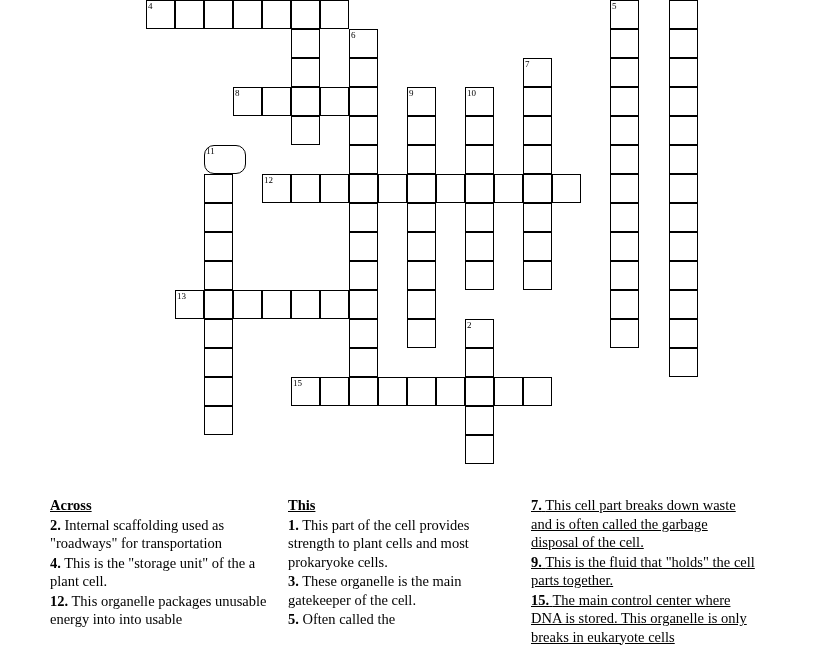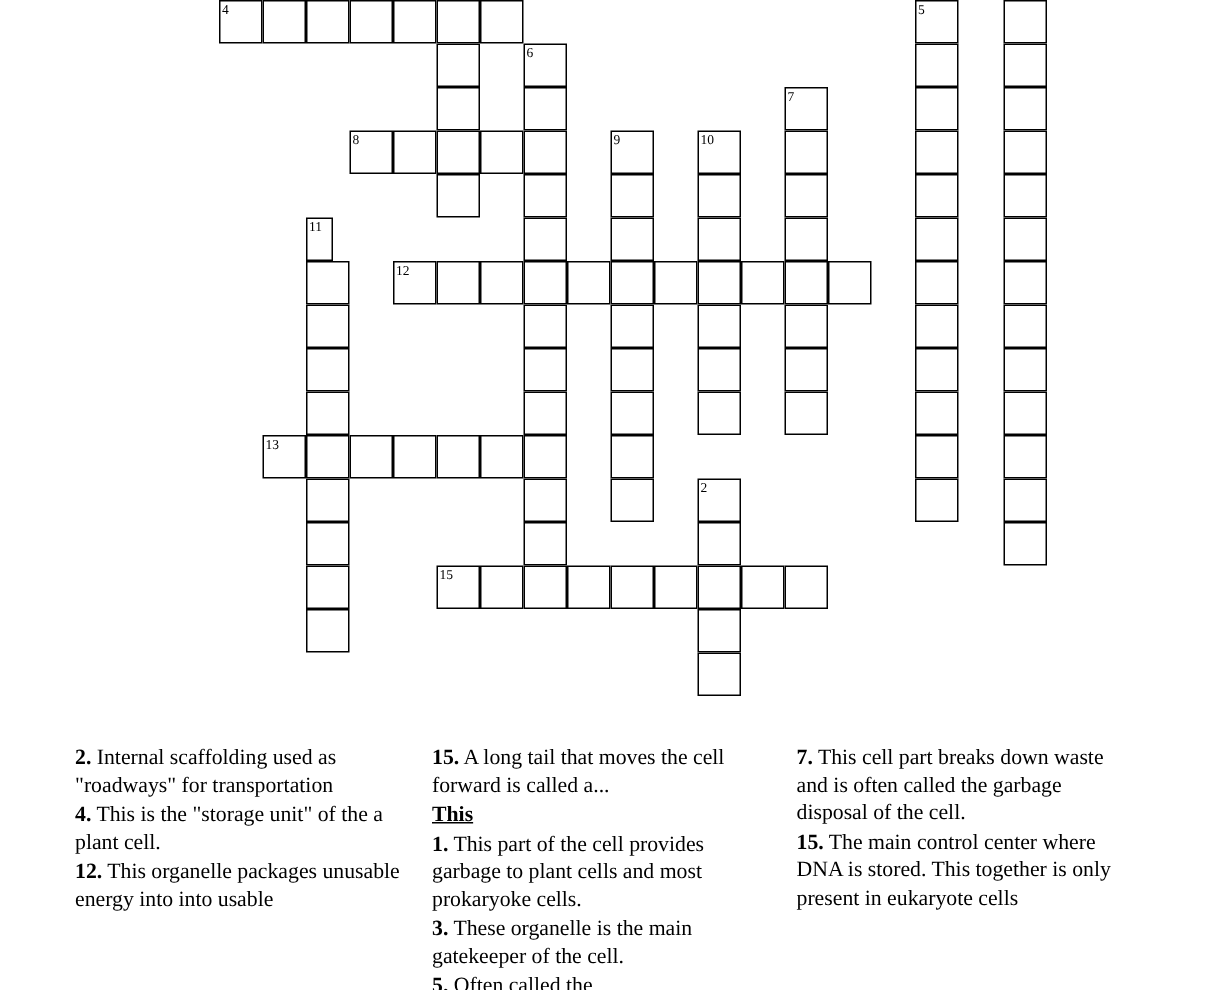--- a/index.html
+++ b/index.html
@@ -49,21 +49,21 @@
   .clue-col {
     position: absolute;
     top: 0;
     font-family: "Liberation Serif", serif;
     font-size: 14.5px;
     line-height: 18.5px;
     color: #000000;
   }
   #col1 { left: 50px; width: 226px; }
   #col2 { left: 288px; width: 220px; }
-  #col3 { left: 531px; width: 226px; }
+  #col3 { left: 531px; width: 226px; text-decoration: underline; }
   .section-head {
     font-weight: bold;
     text-decoration: underline;
     margin: 0 0 1px 0;
     font-size: 14.5px;
   }
   .clue {
     margin: 0 0 1px 0;
     text-indent: 0;
   }
@@ -117,21 +117,21 @@
     <div class="cell" style="left: 523px; top: 87px; width: 29px; height: 29px;"></div>
     <div class="cell" style="left: 610px; top: 87px; width: 29px; height: 29px;"></div>
     <div class="cell" style="left: 669px; top: 87px; width: 29px; height: 29px;"></div>
     <div class="cell" style="left: 291px; top: 116px; width: 29px; height: 29px;"></div>
     <div class="cell" style="left: 349px; top: 116px; width: 29px; height: 29px;"></div>
     <div class="cell" style="left: 407px; top: 116px; width: 29px; height: 29px;"></div>
     <div class="cell" style="left: 465px; top: 116px; width: 29px; height: 29px;"></div>
     <div class="cell" style="left: 523px; top: 116px; width: 29px; height: 29px;"></div>
     <div class="cell" style="left: 610px; top: 116px; width: 29px; height: 29px;"></div>
     <div class="cell" style="left: 669px; top: 116px; width: 29px; height: 29px;"></div>
-    <div class="cell" style="left: 204px; top: 145px; width: 18px; height: 29px;">
+    <div class="cell" style="left: 204px; top: 145px; width: 42px; height: 29px; border-radius: 10px;">
       <span class="num">11</span>
     </div>
     <div class="cell" style="left: 349px; top: 145px; width: 29px; height: 29px;"></div>
     <div class="cell" style="left: 407px; top: 145px; width: 29px; height: 29px;"></div>
     <div class="cell" style="left: 465px; top: 145px; width: 29px; height: 29px;"></div>
     <div class="cell" style="left: 523px; top: 145px; width: 29px; height: 29px;"></div>
     <div class="cell" style="left: 610px; top: 145px; width: 29px; height: 29px;"></div>
     <div class="cell" style="left: 669px; top: 145px; width: 29px; height: 29px;"></div>
     <div class="cell" style="left: 204px; top: 174px; width: 29px; height: 29px;"></div>
     <div class="cell" style="left: 262px; top: 174px; width: 29px; height: 29px;">
@@ -206,57 +206,58 @@
     <div class="cell" style="left: 465px; top: 377px; width: 29px; height: 29px;"></div>
     <div class="cell" style="left: 494px; top: 377px; width: 29px; height: 29px;"></div>
     <div class="cell" style="left: 523px; top: 377px; width: 29px; height: 29px;"></div>
     <div class="cell" style="left: 204px; top: 406px; width: 29px; height: 29px;"></div>
     <div class="cell" style="left: 465px; top: 406px; width: 29px; height: 29px;"></div>
     <div class="cell" style="left: 465px; top: 435px; width: 29px; height: 29px;"></div>
   </div>
 
 <div id="clues">
   <div class="clue-col" id="col1">
+    <div class="section-head">Across</div>
     <div class="clue">
       <b>2.</b>
       <span>Internal scaffolding used as "roadways" for transportation</span>
     </div>
     <div class="clue">
       <b>4.</b>
       <span>This is the "storage unit" of the a plant cell.</span>
     </div>
     <div class="clue">
       <b>12.</b>
       <span>This organelle packages unusable energy into into usable</span>
     </div>
   </div>
 
   <div class="clue-col" id="col2">
-    <div class="clue">
-      <b>15.</b>
-      <span>A long tail that moves the cell forward is called a...</span>
-    </div>
     <div class="section-head">This</div>
     <div class="clue">
       <b>1.</b>
-      <span>This part of the cell provides garbage to plant cells and most prokaryoke cells.</span>
+      <span>This part of the cell provides strength to plant cells and most prokaryoke cells.</span>
     </div>
     <div class="clue">
       <b>3.</b>
       <span>These organelle is the main gatekeeper of the cell.</span>
     </div>
     <div class="clue">
       <b>5.</b>
       <span>Often called the</span>
     </div>
   </div>
 
   <div class="clue-col" id="col3">
     <div class="clue">
       <b>7.</b>
       <span>This cell part breaks down waste and is often called the garbage disposal of the cell.</span>
     </div>
     <div class="clue">
+      <b>9.</b>
+      <span>This is the fluid that "holds" the cell parts together.</span>
+    </div>
+    <div class="clue">
       <b>15.</b>
-      <span>The main control center where DNA is stored. This together is only present in eukaryote cells</span>
+      <span>The main control center where DNA is stored. This organelle is only breaks in eukaryote cells</span>
     </div>
   </div>
 </div>
 
 </body></html>

